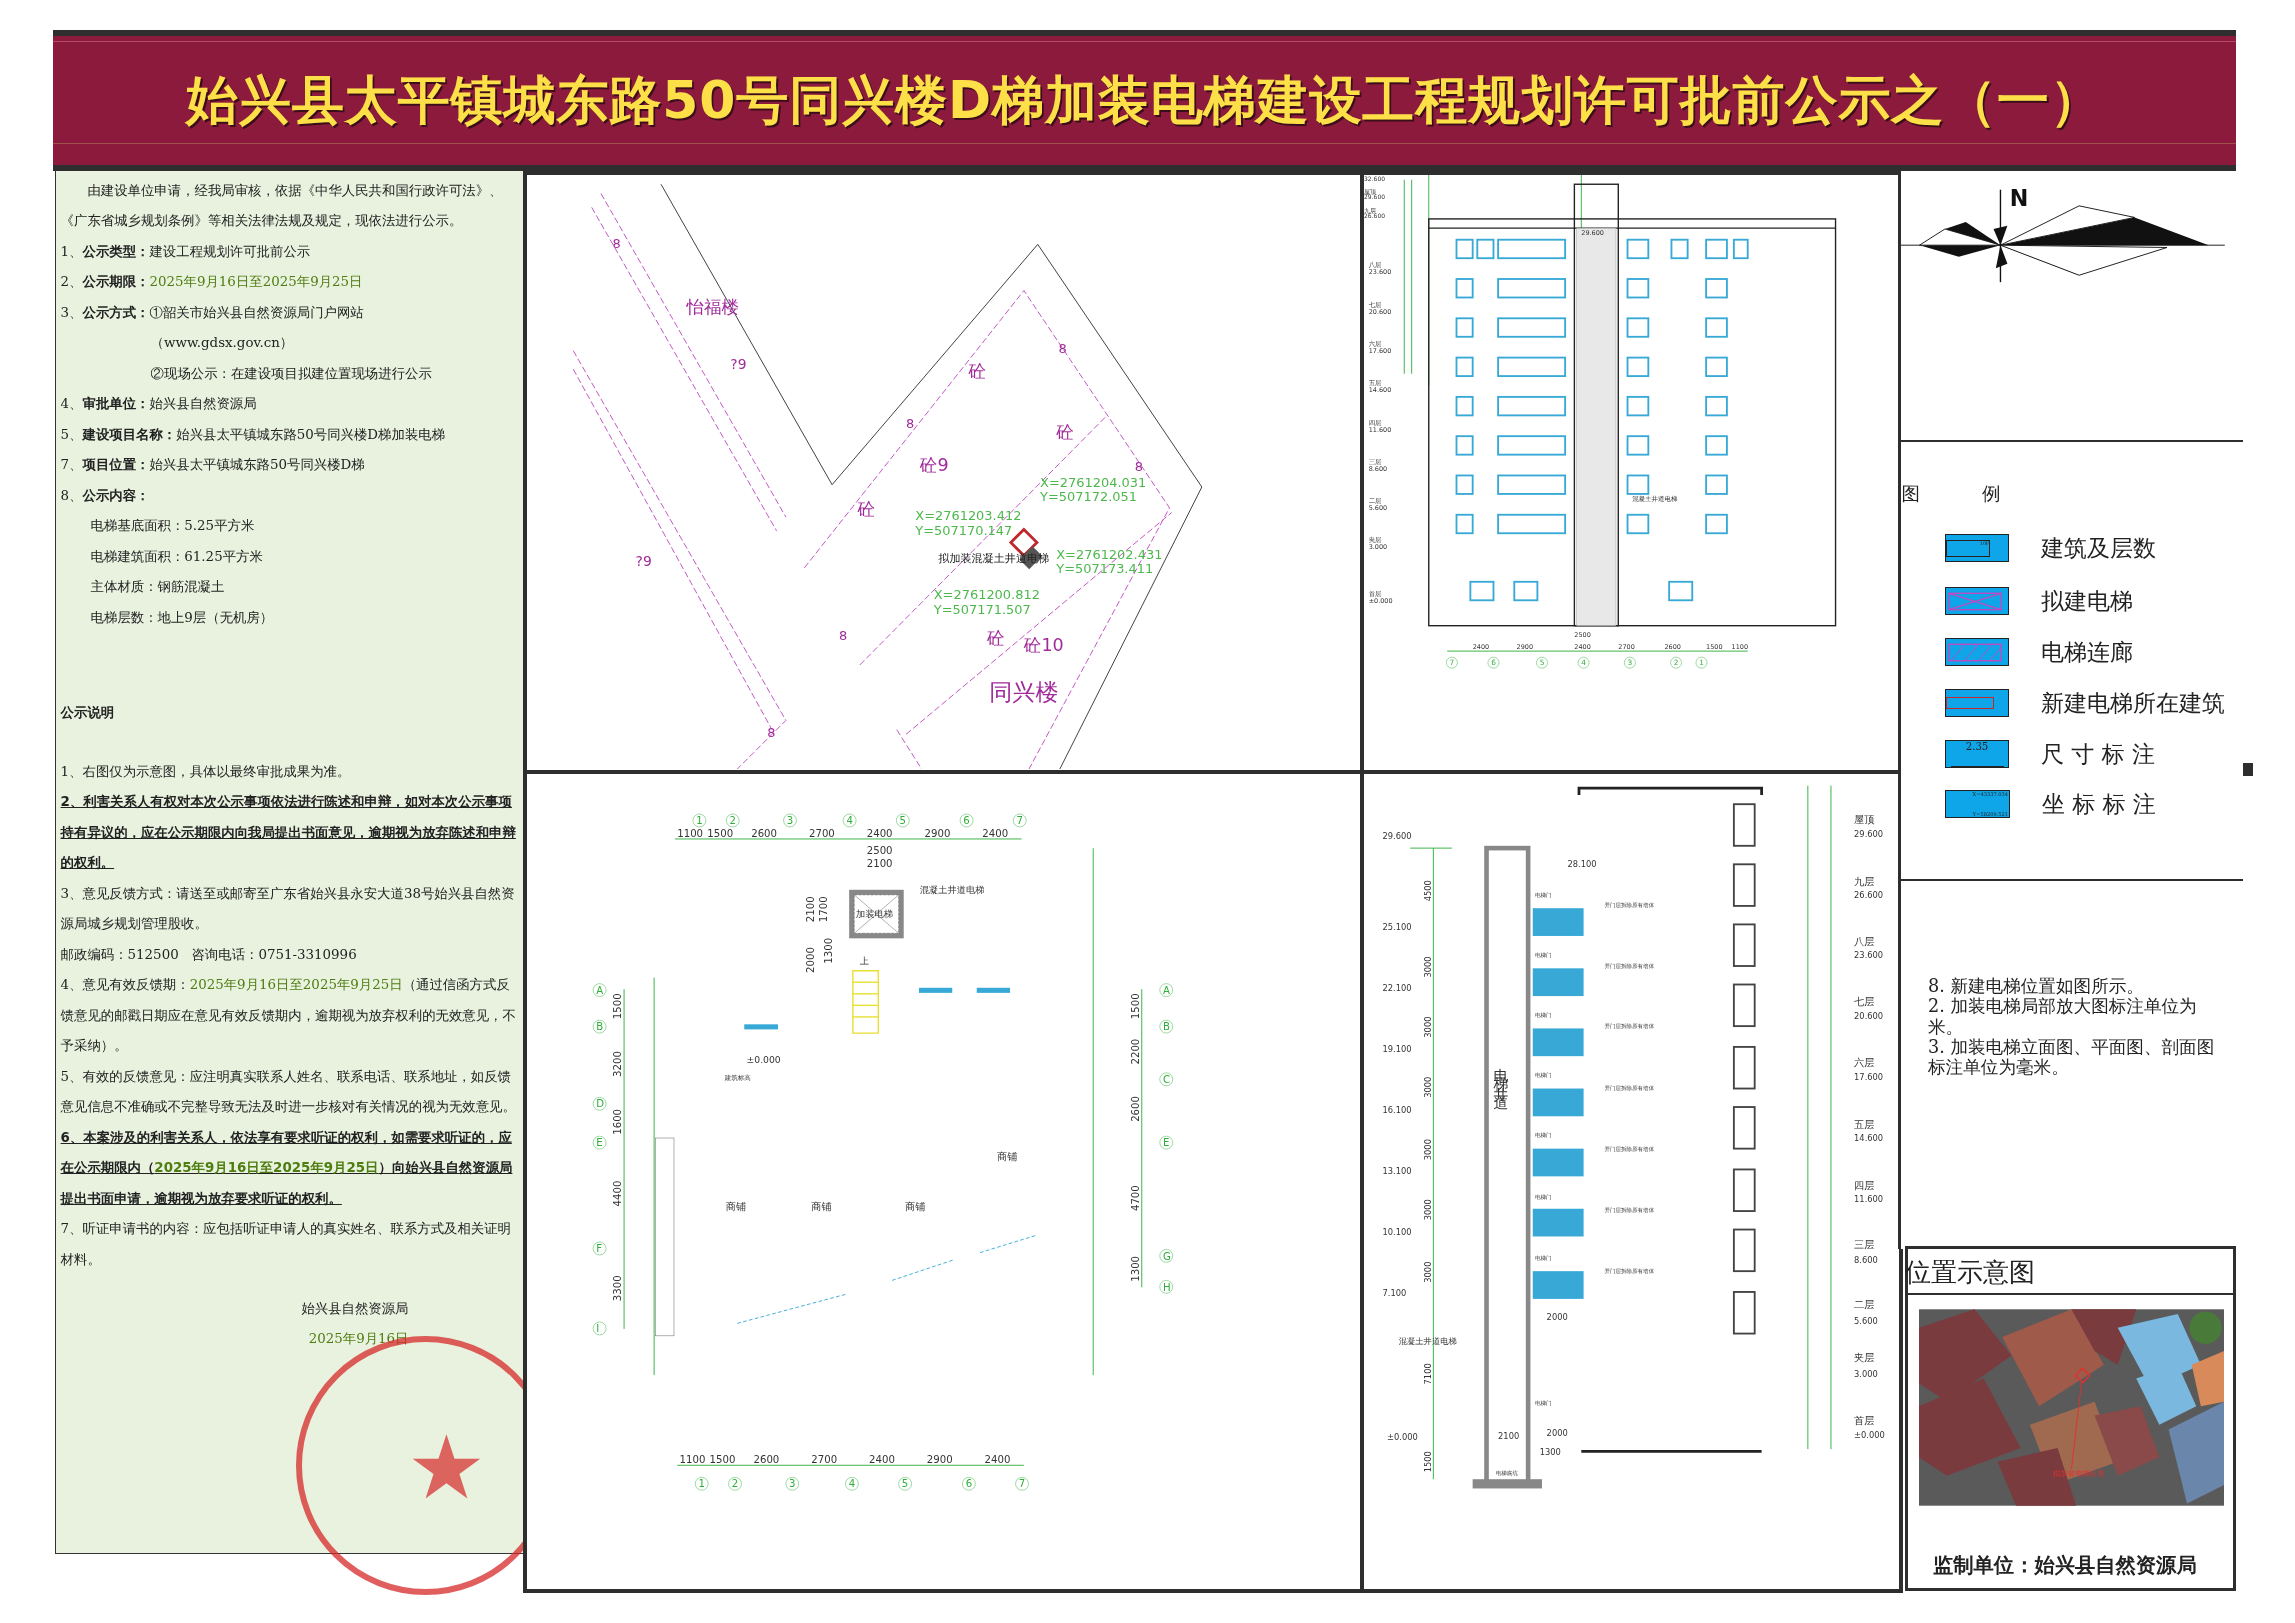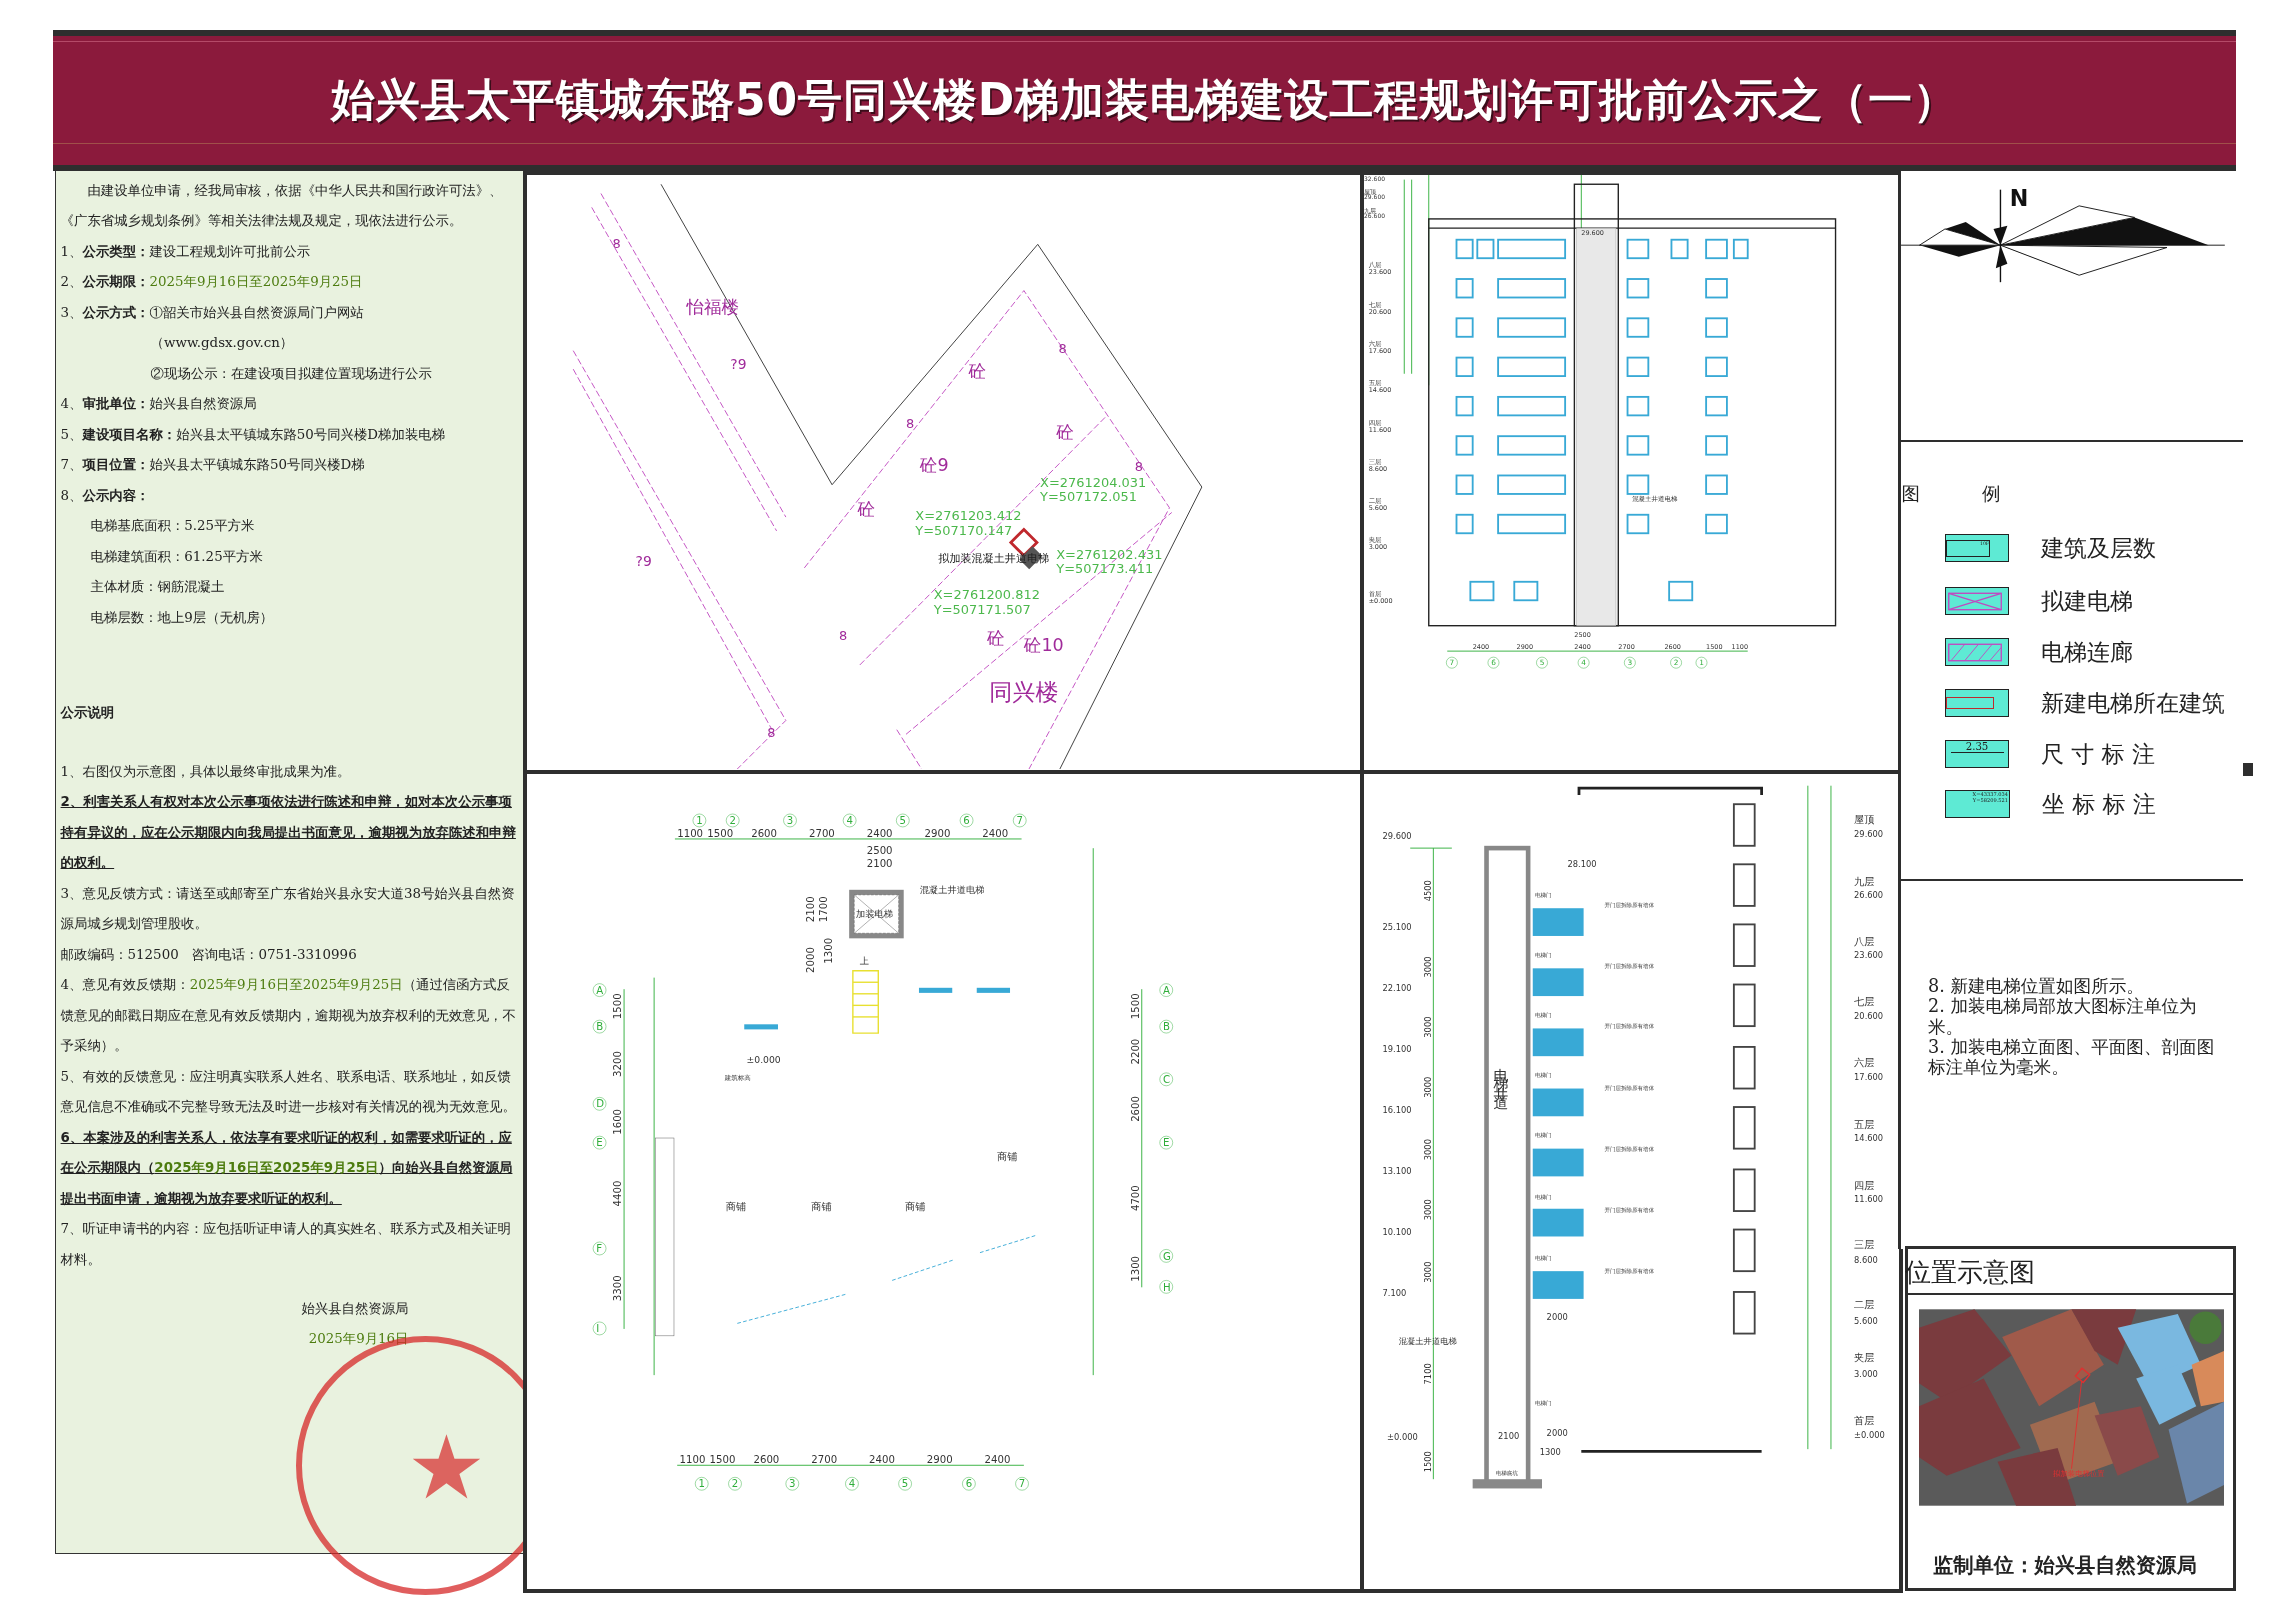--- a/index.html
+++ b/index.html
@@ -6,22 +6,22 @@
   body { width:2295px; height:1623px; background:#ffffff; position:relative; overflow:hidden;
          font-family:"DejaVu Serif","Liberation Serif",serif; color:#222; }
   .abs { position:absolute; box-sizing:border-box; }
 
   
   .title-bar { left:53px; top:30px; width:2183px; height:141px; background:#8b1a3c;
                border-top:6.5px solid #2e2e2e; border-bottom:6.5px solid #2e2e2e;
                display:flex; align-items:center; justify-content:center; }
   .title-bar::before { content:""; position:absolute; left:0; right:0; top:4.6px; height:1.4px; background:#b44a68; }
   .title-bar::after { content:""; position:absolute; left:0; right:0; bottom:21px; height:1.4px; background:#a0504a; }
-  .title-text { color:#ffffff; font-family:"DejaVu Sans","Liberation Sans",sans-serif; font-weight:bold;
-                font-size:44px; letter-spacing:0.9px; text-shadow:1.8px 1.8px 0 #3a0d1a; }
+  .title-text { color:#fde047; font-family:"DejaVu Sans","Liberation Sans",sans-serif; font-weight:bold;
+                font-size:52px; letter-spacing:0.9px; text-shadow:1.8px 1.8px 0 #3a0d1a; }
 
   
   .left-panel { left:55px; top:171px; width:476px; height:1383px; background:#e9f2df;
                 border-left:1.8px solid #333; border-right:6.5px solid #2e2e2e; border-bottom:1.8px solid #333;
                 font-size:13.4px; line-height:30.5px; padding:4.6px 5.5px 0 4.6px; }
   .lp-p { margin:0; }
   .indent-para { text-indent:2em; }
   .lbl { font-weight:bold; font-family:"DejaVu Sans","Liberation Sans",sans-serif; }
   .red { color:#4d7c0f; }
   .sub { padding-left:90px; }
@@ -47,21 +47,21 @@
   
   .p-compass { left:1898px; top:171px; width:345px; height:271px; background:#fff; border-left:3.7px solid #2e2e2e; border-bottom:2.8px solid #2e2e2e; }
   .p-legend { left:1898px; top:442px; width:345px; height:442px; background:#fff; border-left:3.7px solid #2e2e2e; }
   .p-notes { left:1898px; top:879px; width:345px; height:370px; background:#fff; border-left:3.7px solid #2e2e2e; border-top:2.8px solid #2e2e2e; }
   .p-loc { left:1905px; top:1246px; width:331px; height:345px; background:#fff; border:3.7px solid #2e2e2e; }
   .right-edge { left:2229px; top:171px; width:6.5px; height:1064px; background:#2e2e2e; }
   .right-tab { left:2234px; top:763px; width:18.5px; height:13px; background:#2e2e2e; }
 
   .legend-title { left:1861px; top:481px; width:208px; font-size:18.5px; text-align:center; letter-spacing:28px; }
   .legend-row { left:1945px; width:287px; height:32px; display:flex; align-items:center; }
-  .legend-swatch { width:62px; height:26px; border:1.4px solid #222; display:flex; align-items:center; justify-content:flex-start; position:relative; background:#5eead4; }
+  .legend-swatch { width:62px; height:26px; border:1.4px solid #222; display:flex; align-items:center; justify-content:space-between; position:relative; background:#0ea5e9; }
   .legend-label { margin-left:32px; font-size:23px; white-space:nowrap; }
 
   .notes-list { left:1928px; top:976px; width:296px; font-size:17.6px; line-height:20.3px; }
   .notes-list p { margin:0; }
   .loc-title { left:1905px; top:1249px; width:331px; height:46px; font-size:26px; line-height:46px; border-bottom:2.8px solid #2e2e2e; }
   .loc-img { left:1919px; top:1309px; width:305px; height:197px; overflow:hidden; }
   .footer-org { left:1933px; top:1551px; font-size:20.3px; font-weight:bold; font-family:"DejaVu Sans","Liberation Sans",sans-serif; }
 
   svg text { font-family:"DejaVu Sans","Liberation Sans",sans-serif; }
 </style>

